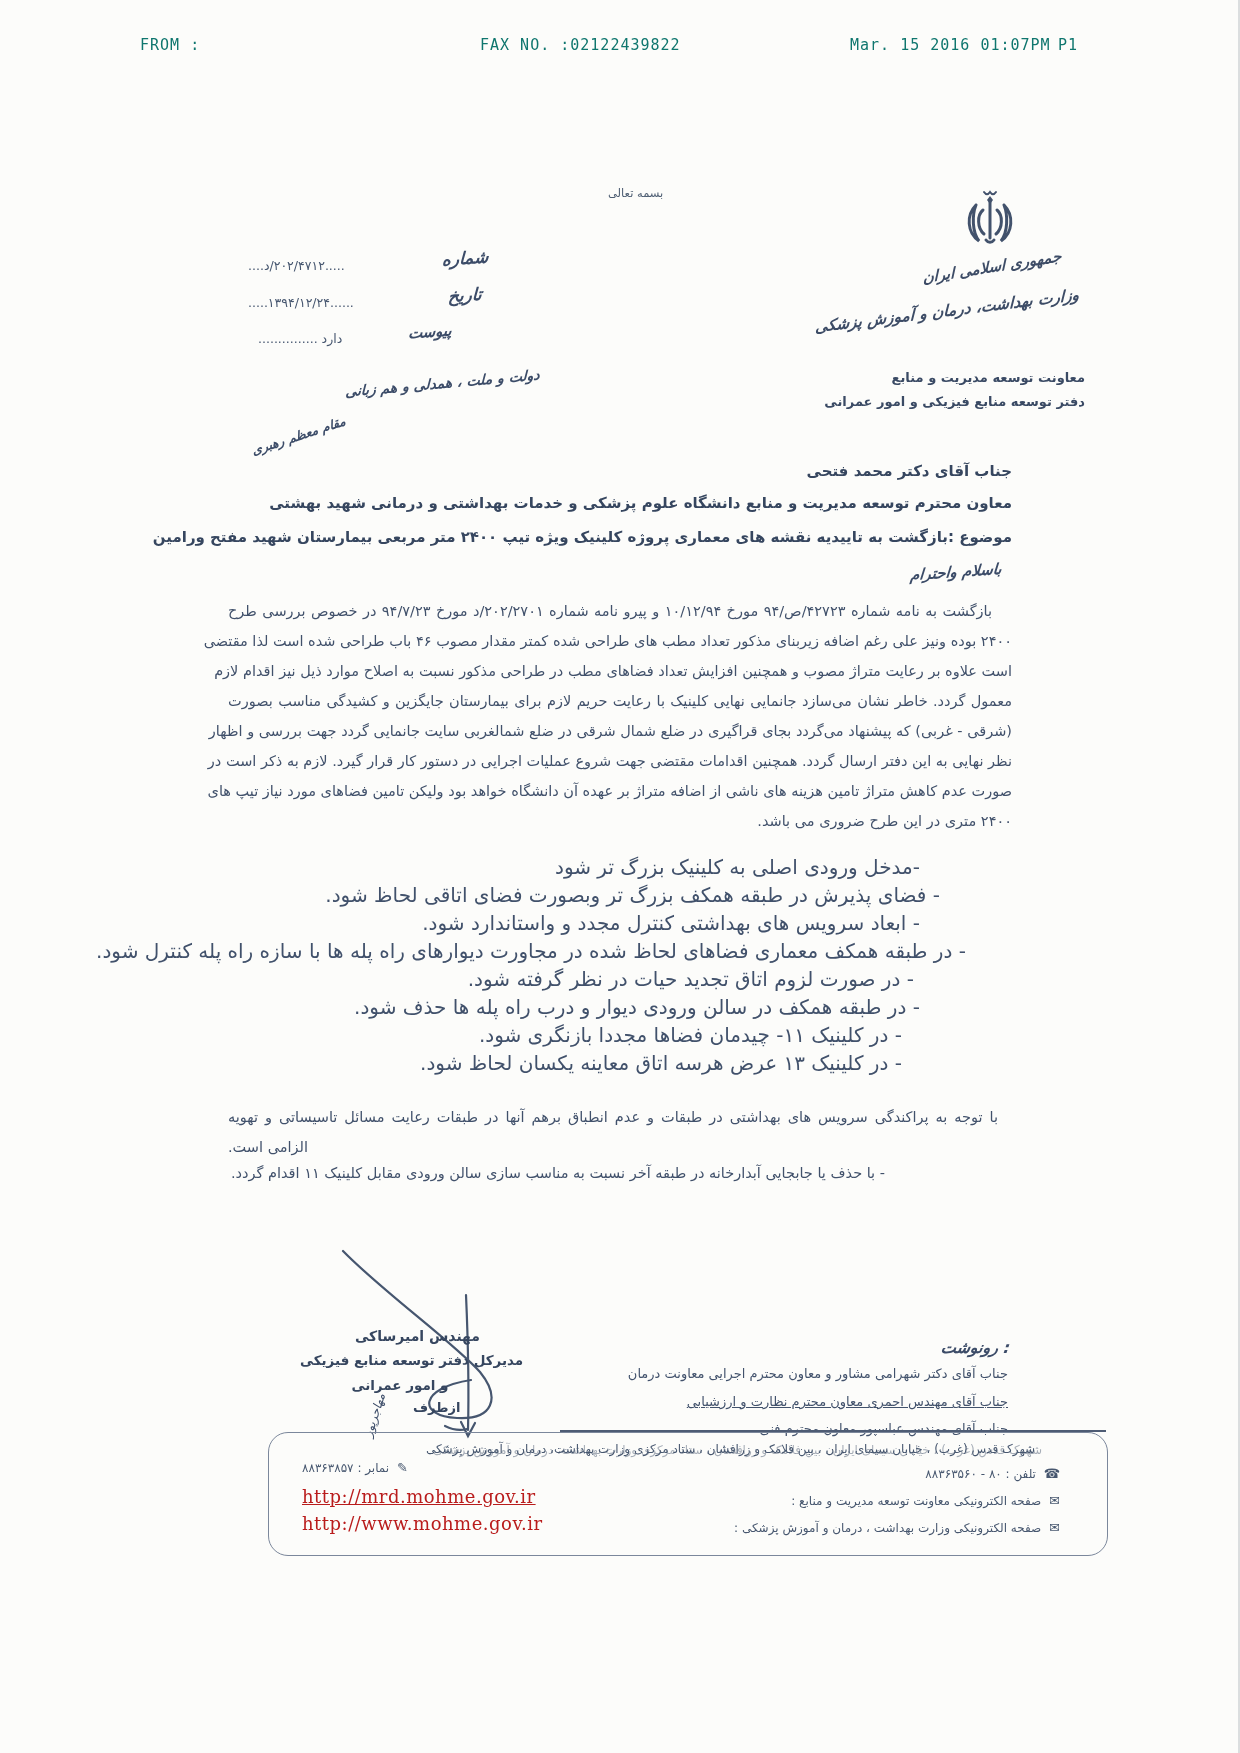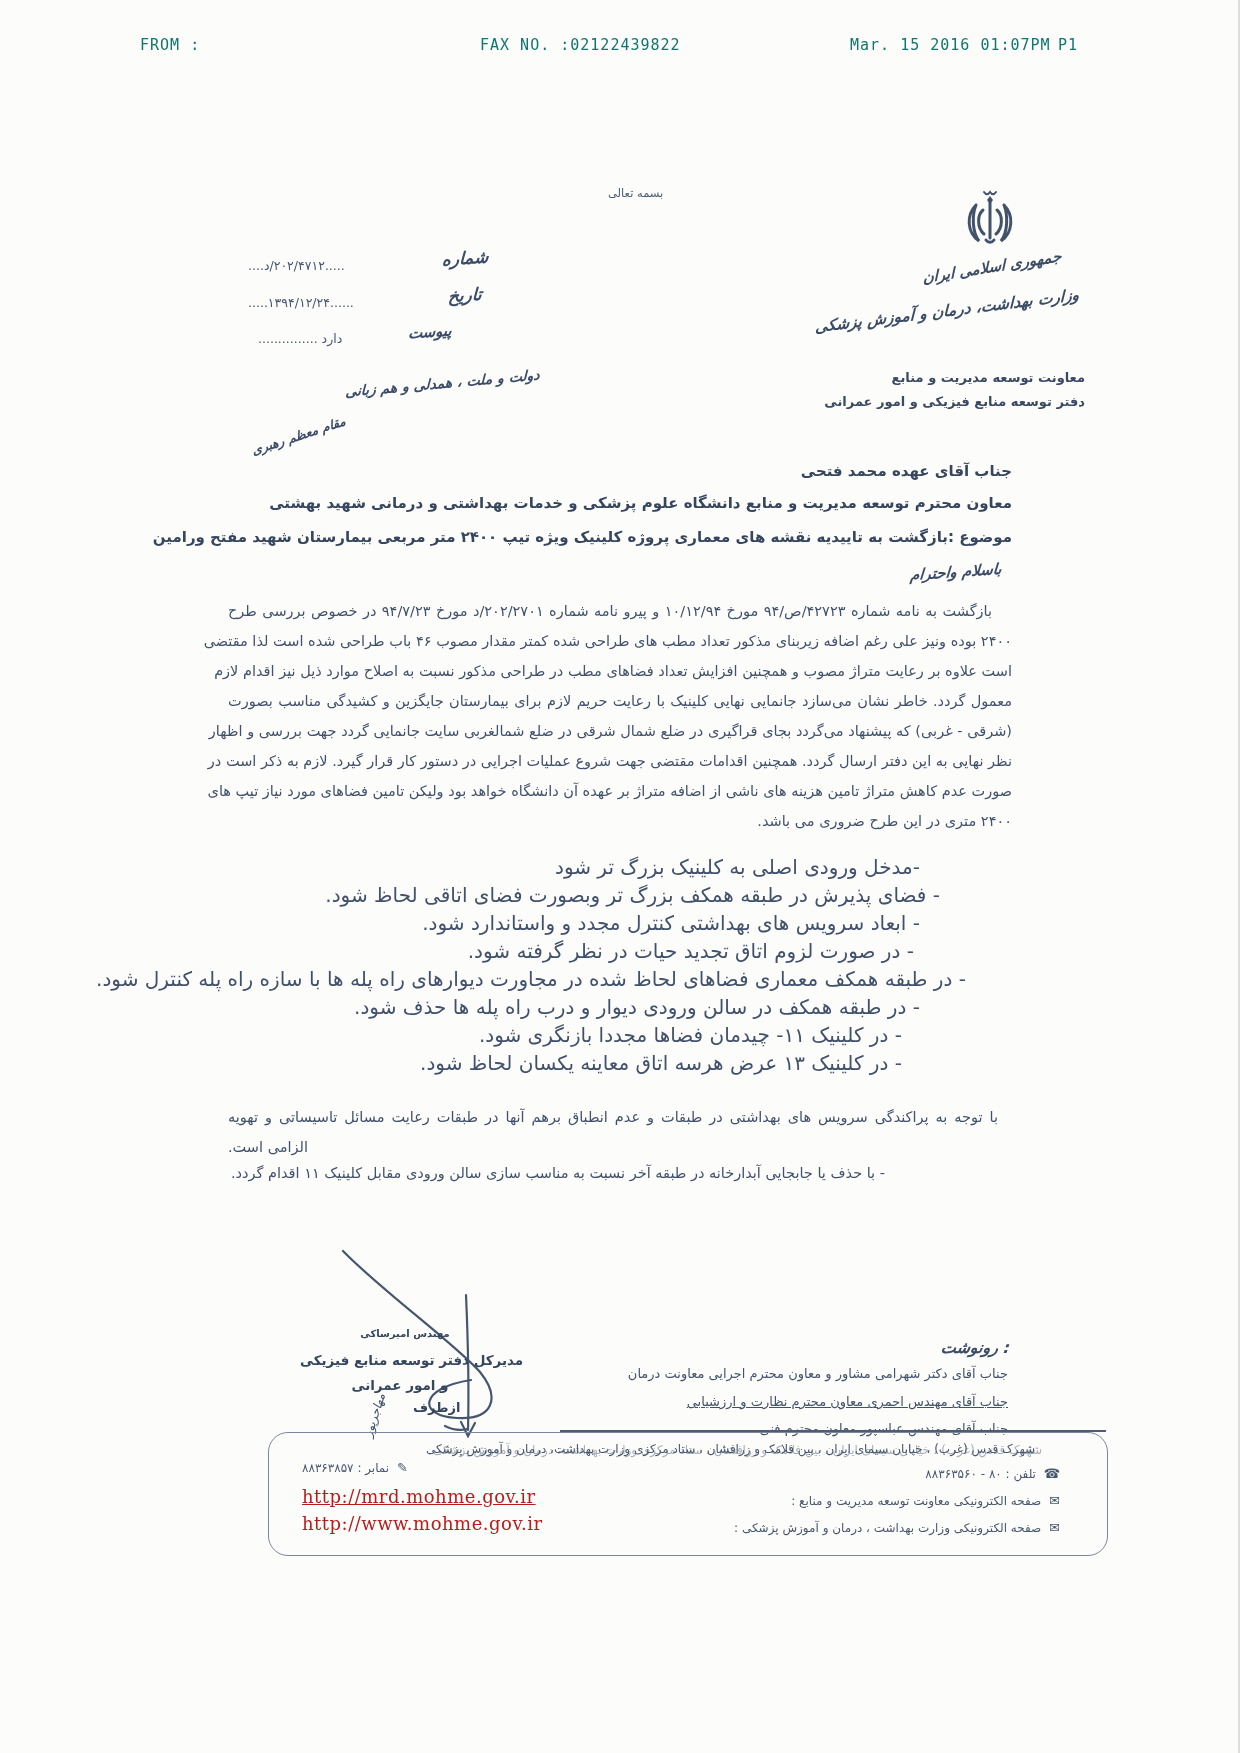--- a/index.html
+++ b/index.html
@@ -105,21 +105,21 @@
   <span class="abs reflabel" style="left:218px;top:40px;">تاریخ</span>
   <span class="abs refvalue ltr" style="left:18px;top:50px;">.....۱۳۹۴/۱۲/۲۴......</span>
   <span class="abs reflabel" style="left:178px;top:78px;font-size:15px;">پیوست</span>
   <span class="abs refvalue rtl" style="left:28px;top:86px;">دارد ...............</span>
 </div>
 
 <span class="abs hand" style="left:345px;top:375px;font-size:14px;font-weight:700;transform:rotate(-5deg) skewX(-6deg);">دولت و ملت ، همدلی و هم زبانی</span>
 <span class="abs hand" style="left:250px;top:428px;font-size:12.5px;font-weight:700;transform:rotate(-18deg) skewX(-6deg);">مقام معظم رهبری</span>
 
 <div class="abs letter" style="top:462px;">
-  <div class="bold-line">جناب آقای عهده محمد فتحی</div>
+  <div class="bold-line">جناب آقای دکتر محمد فتحی</div>
 </div>
 <div class="abs letter" style="top:494px;">
   <div class="bold-line">معاون محترم توسعه مدیریت و منابع دانشگاه علوم پزشکی و خدمات بهداشتی و درمانی شهید بهشتی</div>
 </div>
 <div class="abs letter" style="top:528px;">
   <div class="bold-line">موضوع :بازگشت به  تاییدیه نقشه های معماری پروژه کلینیک ویژه تیپ ۲۴۰۰ متر مربعی بیمارستان شهید مفتح ورامین</div>
 </div>
 <span class="abs hand" style="right:238px;top:563px;font-size:15px;font-weight:700;transform:rotate(-4deg) skewX(-8deg);">باسلام واحترام</span>
 
 <div class="abs letter bodytext" style="top:596px;">
@@ -130,22 +130,22 @@
   <div class="jline">(شرقی - غربی) که پیشنهاد می‌گردد بجای قراگیری در ضلع شمال شرقی در ضلع شمالغربی سایت جانمایی گردد جهت بررسی و اظهار</div>
   <div class="jline">نظر نهایی به این دفتر ارسال گردد. همچنین اقدامات مقتضی جهت شروع عملیات اجرایی در دستور کار قرار گیرد. لازم به ذکر است در</div>
   <div class="jline">صورت عدم کاهش متراژ تامین هزینه های ناشی از اضافه متراژ بر عهده آن دانشگاه خواهد بود ولیکن تامین فضاهای مورد نیاز تیپ های</div>
   <div class="rline">۲۴۰۰ متری در این طرح ضروری می باشد.</div>
 </div>
 
 <div class="abs letter bullets" style="top:853px;padding-right:0;">
   <div style="padding-left:0;padding-right:92px;">-مدخل ورودی اصلی به کلینیک بزرگ تر شود</div>
   <div style="padding-right:72px;">- فضای پذیرش در طبقه همکف بزرگ تر وبصورت فضای اتاقی لحاظ شود.</div>
   <div style="padding-right:92px;">- ابعاد سرویس های بهداشتی کنترل مجدد و واستاندارد شود.</div>
+  <div style="padding-right:46px;">- در طبقه همکف معماری فضاهای لحاظ شده در مجاورت دیوارهای راه پله ها با سازه راه پله کنترل شود.</div>
   <div style="padding-right:98px;">- در صورت لزوم اتاق تجدید حیات در نظر گرفته شود.</div>
-  <div style="padding-right:46px;">- در طبقه همکف معماری فضاهای لحاظ شده در مجاورت دیوارهای راه پله ها با سازه راه پله کنترل شود.</div>
   <div style="padding-right:92px;">- در طبقه همکف در سالن ورودی دیوار و درب راه پله ها حذف شود.</div>
   <div style="padding-right:110px;">- در کلینیک ۱۱- چیدمان فضاها مجددا بازنگری شود.</div>
   <div style="padding-right:110px;">- در کلینیک ۱۳ عرض هرسه اتاق معاینه یکسان لحاظ شود.</div>
 </div>
 
 <div class="abs letter bodytext" style="top:1102px;">
   <div class="jline" style="padding-right:14px;">با توجه به پراکندگی سرویس های بهداشتی در طبقات و عدم انطباق برهم آنها در طبقات رعایت مسائل تاسیساتی و تهویه</div>
   <div class="lline">الزامی است.</div>
 </div>
 <div class="abs letter bodytext" style="top:1158px;">
@@ -155,21 +155,21 @@
 <div class="abs" style="left:295px;top:1240px;width:215px;height:205px;">
   <svg width="215" height="205" viewBox="0 0 215 205">
     <g stroke="#46566f" fill="none" stroke-width="2.2" stroke-linecap="round">
       <path d="M48 11 C 88 52 158 102 185 132 C 206 158 198 180 162 178 C 122 176 124 148 176 140"></path>
       <path d="M171 55 C 173 100 174 150 173 190"></path>
       <path d="M166 182 L 173 196 L 180 183"></path>
       <path d="M150 186 C 158 190 165 191 172 189"></path>
     </g>
   </svg>
 </div>
-<div class="abs sig-bold" style="left:330px;top:1328px;width:150px;font-size:10px;">مهندس امیرساکی</div>
+<div class="abs sig-bold" style="left:330px;top:1328px;width:150px;font-size:14px;text-align:right;">مهندس امیرساکی</div>
 <div class="abs sig-bold" style="left:300px;top:1352px;width:210px;font-size:13.5px;">مدیرکل دفتر توسعه منابع فیزیکی</div>
 <div class="abs sig-bold" style="left:330px;top:1377px;width:140px;font-size:13.5px;">و امور عمرانی</div>
 <span class="abs sig-bold" style="left:413px;top:1400px;font-size:13px;">ازطرف</span>
 <span class="abs hand" style="left:352px;top:1408px;font-size:12px;transform:rotate(-72deg);transform-origin:center;">مهاجرپور</span>
 
 <span class="abs hand" style="right:230px;top:1338px;font-size:16px;font-weight:700;transform:skewX(-8deg);">رونوشت :</span>
 <div class="abs copyitem" style="right:232px;top:1366px;">جناب آقای دکتر شهرامی مشاور و معاون محترم اجرایی معاونت درمان</div>
 <div class="abs copyitem" style="right:232px;top:1394px;text-decoration:underline;">جناب آقای مهندس احمری معاون محترم نظارت و ارزشیابی</div>
 <div class="abs copyitem" style="right:232px;top:1421px;">جناب آقای مهندس عباسپور معاون محترم فنی</div>
 

